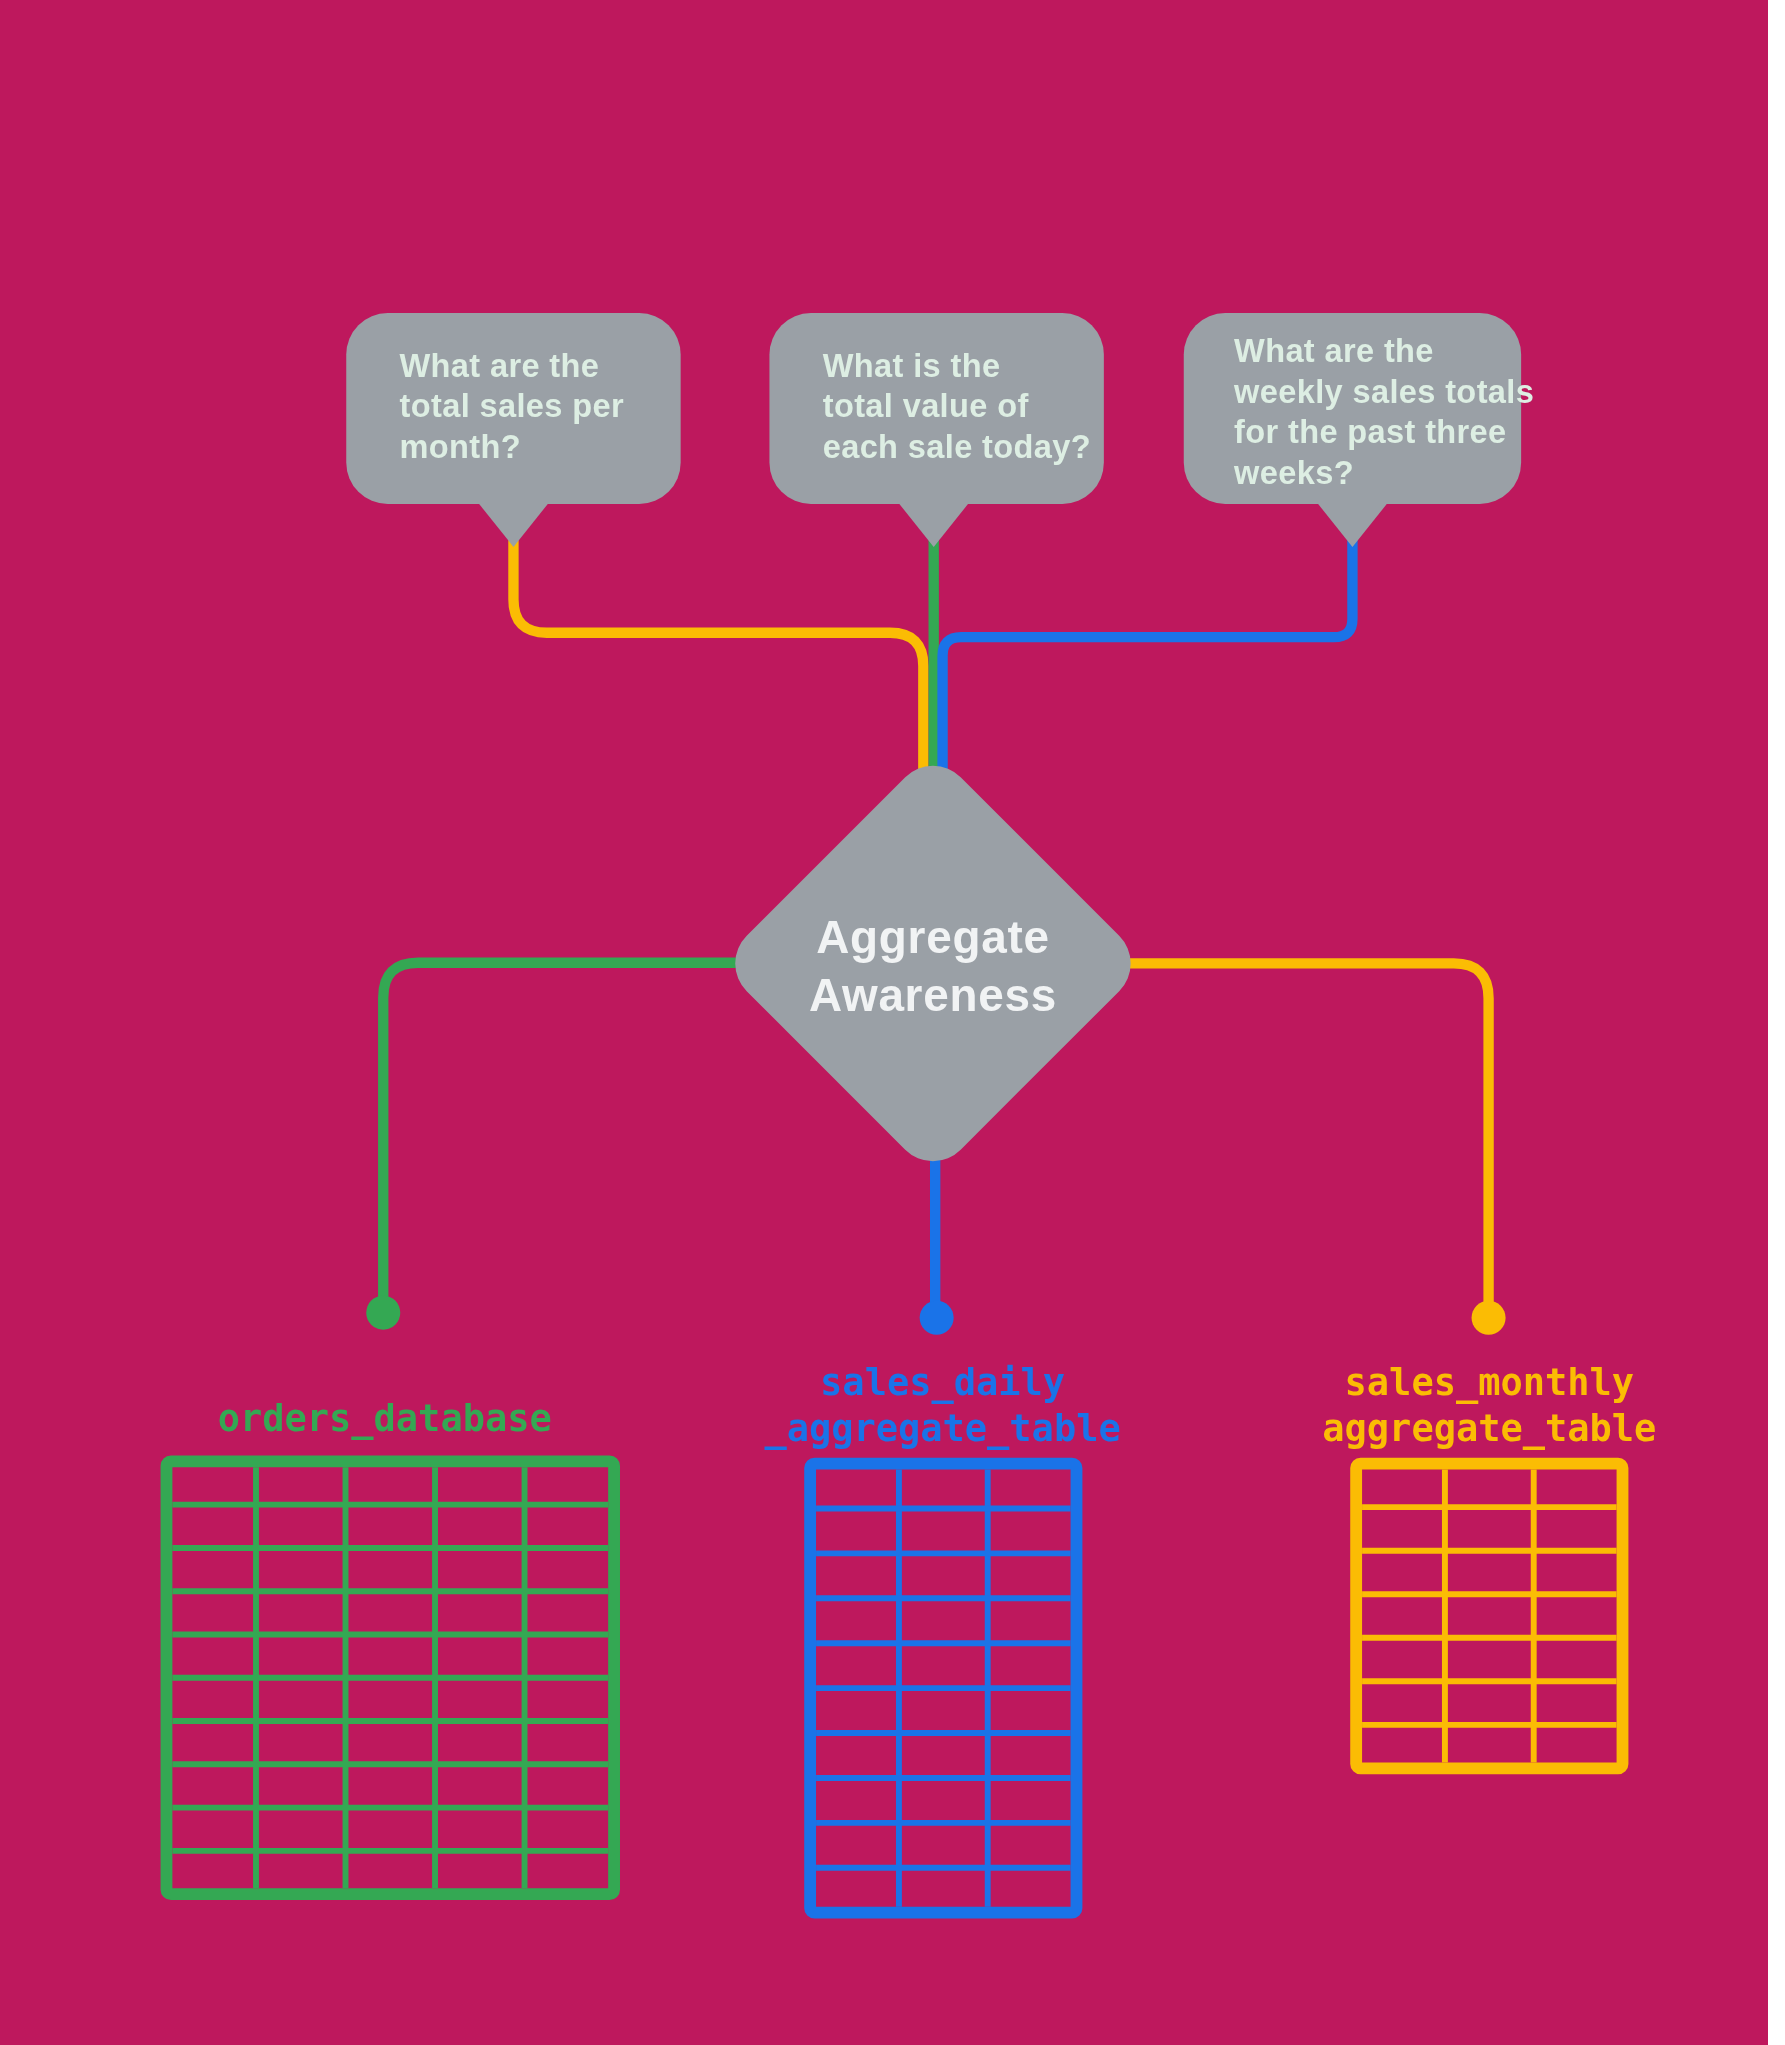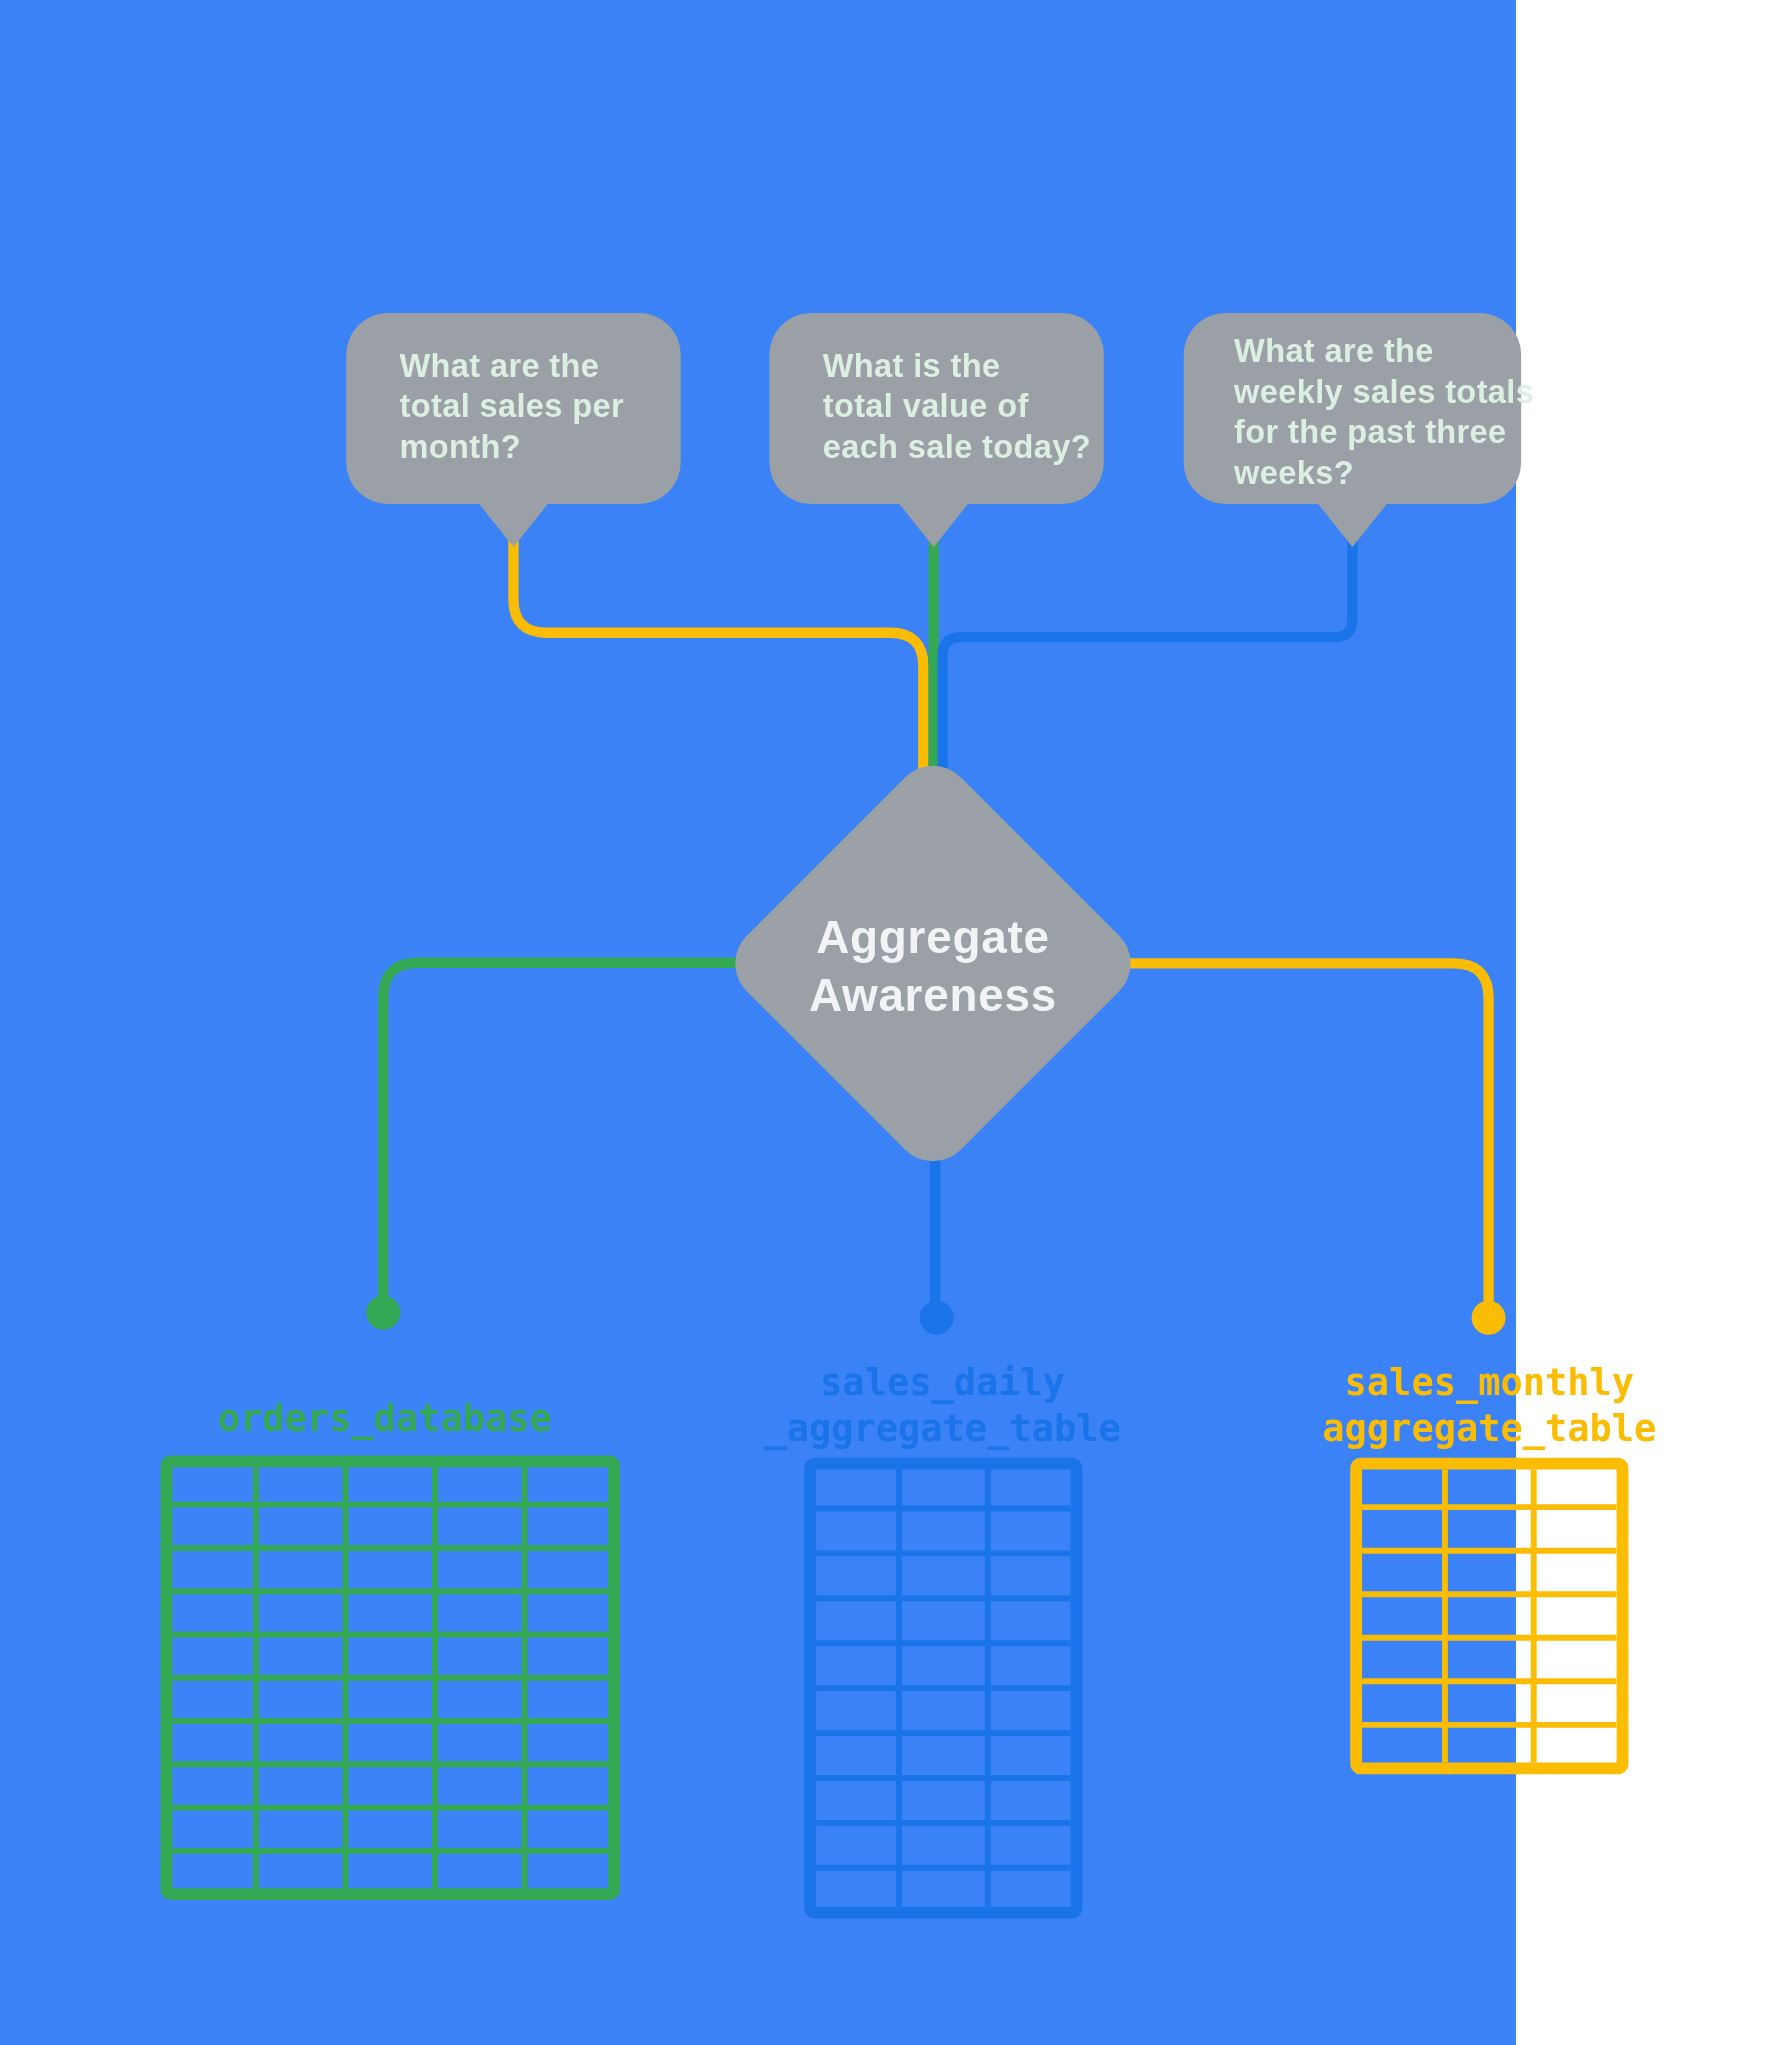--- a/index.html
+++ b/index.html
@@ -1,16 +1,16 @@
 <!DOCTYPE html>
 <html style="font-size:12px"><head>
 <meta charset="utf-8">
 <style>
   html,body{margin:0;padding:0;background:#ffffff;}
-  .stage{width:1516px;height:2046px;position:relative;background:#3b82f6;}
+  .stage{width:1768px;height:2046px;position:relative;background:#be185d;}
   svg{display:block;}
   .bubble-text{
     font-family:"Liberation Sans",sans-serif;
     font-weight:bold;
     font-size:44px;
     letter-spacing:0.5px;
   }
   .hub-text{
     font-family:"Liberation Sans",sans-serif;
     font-weight:bold;

